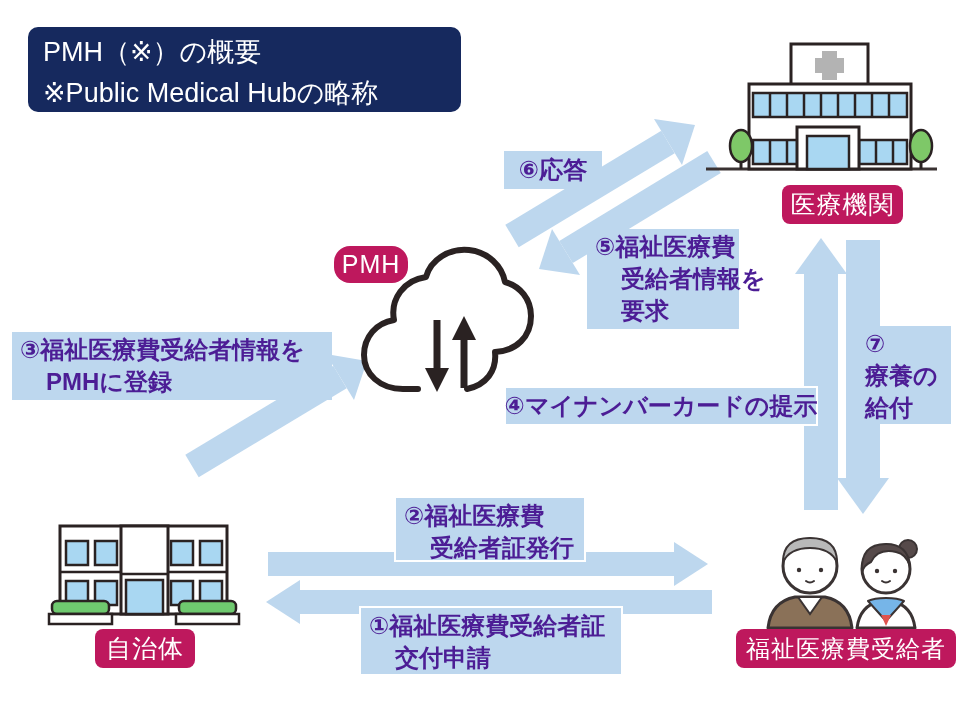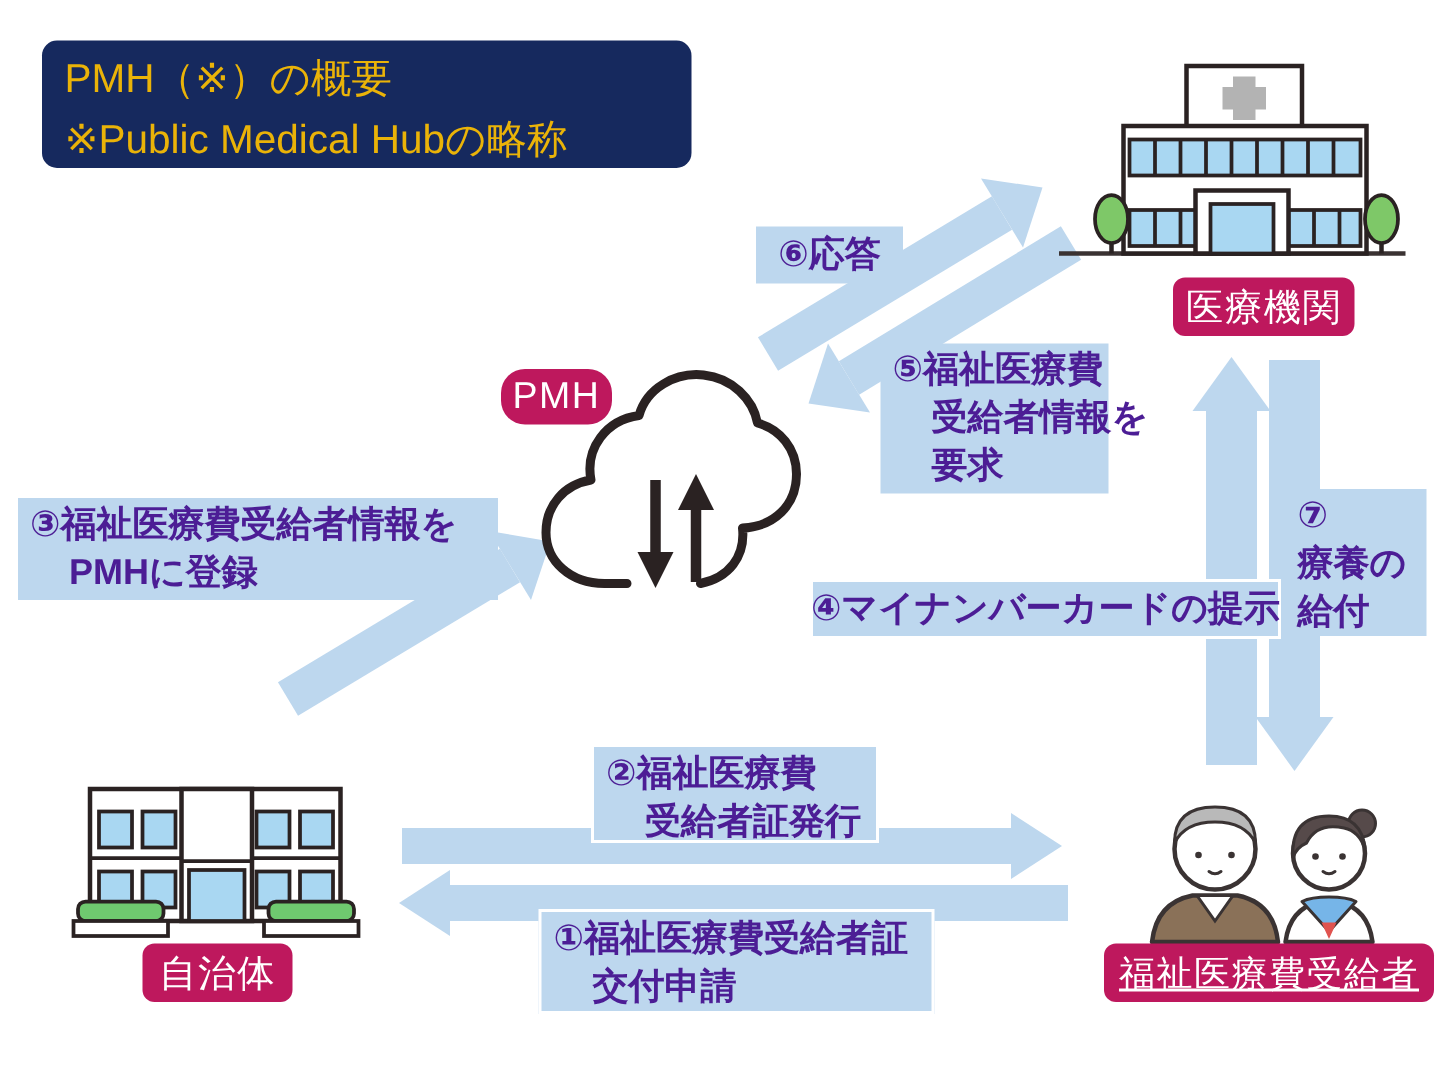--- a/index.html
+++ b/index.html
@@ -2,21 +2,21 @@
 <html><head>
 <meta charset="utf-8">
 <style>
   html,body{margin:0;padding:0;background:#fff;}
   .canvas{position:relative;width:960px;height:720px;background:#ffffff;overflow:hidden;
           font-family:"Liberation Sans","DejaVu Sans",sans-serif;}
   .abs{position:absolute;box-sizing:border-box;}
   svg{position:absolute;left:0;top:0;}
   .navy-box{background:#be185d;color:#ffffff;border-radius:8px;display:flex;
             align-items:center;justify-content:center;font-size:25px;letter-spacing:1px;}
-  .title-box{background:#16295e;color:#eab308;border-radius:10px;font-size:27px;
+  .title-box{background:#16295e;color:#ffffff;border-radius:10px;font-size:27px;
              line-height:1.5;padding:5px 15px;}
   .title-box div{white-space:nowrap;}
   .step-box{background:#bdd7ee;color:#4c1d95;font-weight:700;font-size:24px;
             line-height:1.33;padding:2px 8px;}
   .step-box div{white-space:nowrap;}
   .bordered{border:2px solid #ffffff;}
   .indent{padding-left:26px;}
   .center{display:flex;align-items:center;justify-content:center;}
 </style>
 </head>
@@ -153,38 +153,38 @@
     <div>PMH（※）の概要</div>
     <div>※Public Medical Hubの略称</div>
   </div>
 
   <div class="abs navy-box" style="left:334px;top:246px;width:74px;height:37px;border-radius:16px;">PMH</div>
 
   <div class="abs navy-box" style="left:782px;top:185px;width:121px;height:39px;">医療機関</div>
 
   <div class="abs navy-box" style="left:95px;top:629px;width:100px;height:39px;">自治体</div>
 
-  <div class="abs navy-box" style="left:736px;top:629px;width:220px;height:39px;font-size:24px;text-decoration:underline;">福祉医療費受給者</div>
+  <div class="abs navy-box" style="left:736px;top:629px;width:220px;height:39px;font-size:24px;">福祉医療費受給者</div>
 
   <div class="abs step-box center" style="left:504px;top:151px;width:98px;height:38px;padding:0;">
     <div>⑥応答</div>
   </div>
 
   <div class="abs step-box" style="left:587px;top:229px;width:152px;height:100px;">
     <div>⑤福祉医療費</div>
     <div class="indent">受給者情報を</div>
     <div class="indent">要求</div>
   </div>
 
   <div class="abs step-box" style="left:12px;top:332px;width:320px;height:68px;">
     <div>③福祉医療費受給者情報を</div>
     <div class="indent">PMHに登録</div>
   </div>
 
-  <div class="abs step-box bordered center" style="left:504px;top:386px;width:314px;height:40px;padding:0;margin-left:36px;">
+  <div class="abs step-box bordered center" style="left:504px;top:386px;width:314px;height:40px;padding:0;">
     <div>④マイナンバーカードの提示</div>
   </div>
 
   <div class="abs step-box" style="left:857px;top:326px;width:94px;height:98px;">
     <div>⑦</div>
     <div>療養の</div>
     <div>給付</div>
   </div>
 
   <div class="abs step-box bordered" style="left:394px;top:496px;width:192px;height:66px;">

